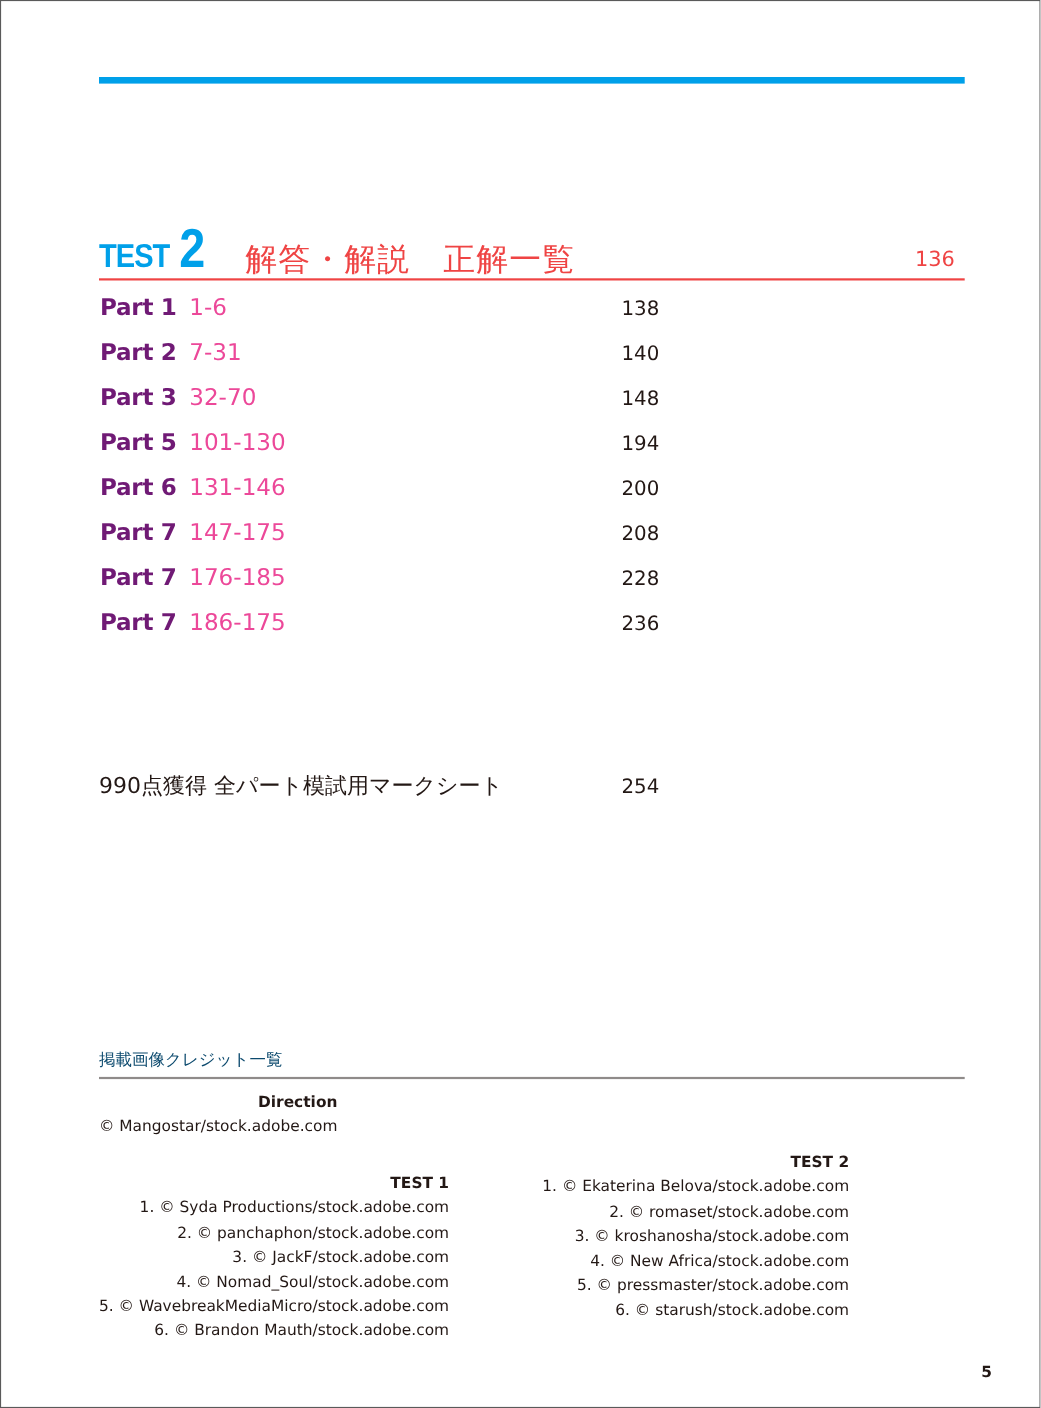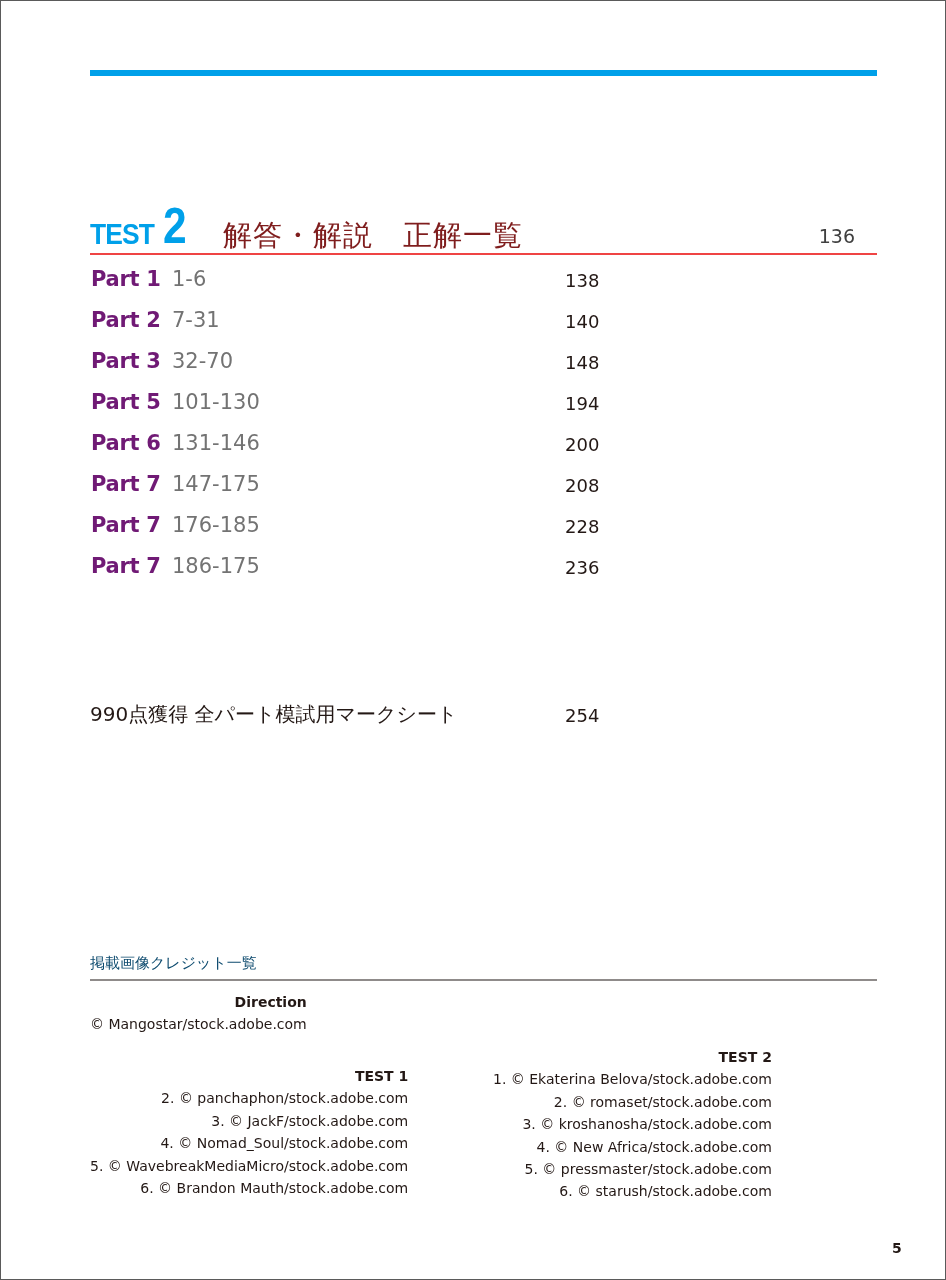--- a/index.html
+++ b/index.html
@@ -60,31 +60,31 @@
       font-size: 50px;
       color: #00a0e9;
       transform: scaleX(0.85);
       transform-origin: left center;
     }
     .test-title {
       position: absolute;
       left: 133px;
       top: 19px;
       font-size: 29px;
-      color: #7f1d1d;
+      color: #ef4444;
       white-space: pre;
       letter-spacing: 1px;
     }
     .test-page {
       position: absolute;
-      right: 22px;
+      right: 9px;
       top: 28px;
       font-family: "DejaVu Sans", sans-serif;
       font-size: 19px;
-      color: #404040;
+      color: #ef4444;
     }
     .toc-list {
       position: absolute;
       left: 89px;
       top: 262px;
       width: 520px;
     }
     .toc-row {
       position: relative;
       height: 41px;
@@ -99,21 +99,21 @@
       font-size: 21px;
       color: #701a75;
       letter-spacing: -0.3px;
     }
     .toc-range {
       position: absolute;
       left: 82px;
       top: 4px;
       font-family: "DejaVu Sans", sans-serif;
       font-size: 21px;
-      color: #737373;
+      color: #ec4899;
     }
     .toc-page {
       position: absolute;
       left: 475px;
       top: 7px;
       font-family: "DejaVu Sans", sans-serif;
       font-size: 18px;
       color: #231815;
     }
     .toc-extra {
@@ -255,20 +255,21 @@
   <div class="credits-heading">掲載画像クレジット一覧</div>
   <div class="credits-rule"></div>
 
   <div class="credit-block direction-block">
     <span class="credit-line block-title">Direction</span>
     <span class="credit-line">© Mangostar/stock.adobe.com</span>
   </div>
 
   <div class="credit-block test1-block">
     <span class="credit-line block-title">TEST 1</span>
+    <span class="credit-line">1. © Syda Productions/stock.adobe.com</span>
     <span class="credit-line">2. © panchaphon/stock.adobe.com</span>
     <span class="credit-line">3. © JackF/stock.adobe.com</span>
     <span class="credit-line">4. © Nomad_Soul/stock.adobe.com</span>
     <span class="credit-line">5. © WavebreakMediaMicro/stock.adobe.com</span>
     <span class="credit-line">6. © Brandon Mauth/stock.adobe.com</span>
   </div>
 
   <div class="credit-block test2-block">
     <span class="credit-line block-title">TEST 2</span>
     <span class="credit-line">1. © Ekaterina Belova/stock.adobe.com</span>

